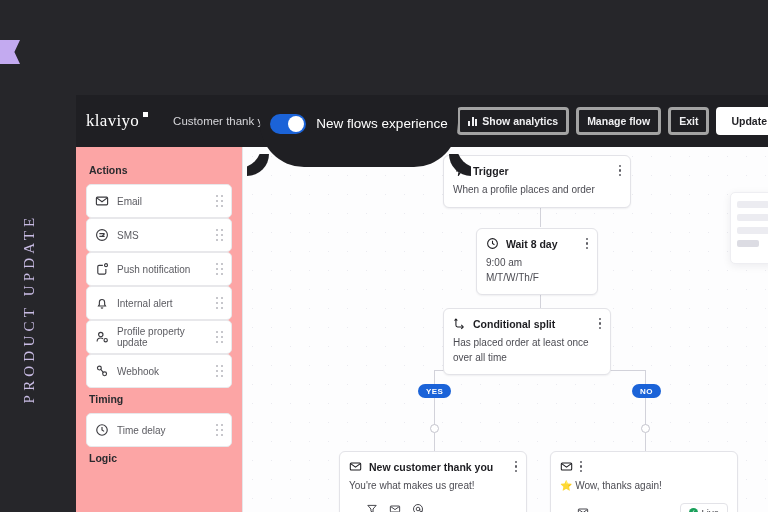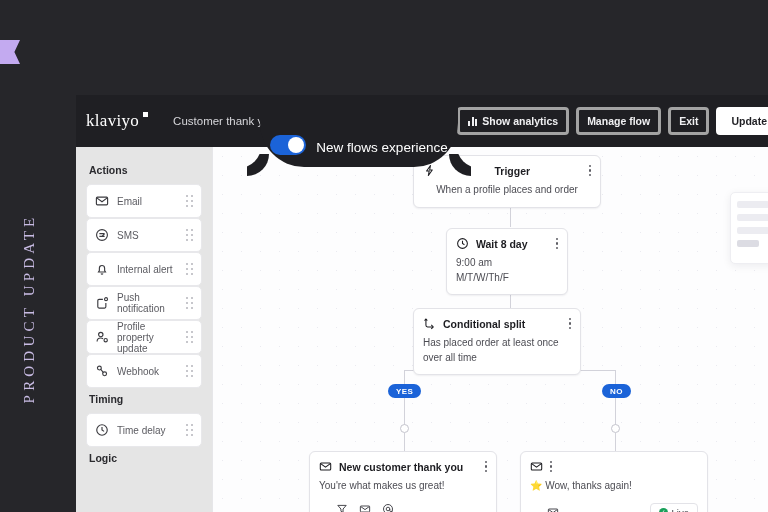--- a/index.html
+++ b/index.html
@@ -72,21 +72,21 @@
   .bars{ display:flex; align-items:flex-end; gap:1.4px; height:9px;}
   .bars i{ width:2px; background:#f0f0f2; display:block;}
   .bars i:nth-child(1){height:5px;} .bars i:nth-child(2){height:9px;} .bars i:nth-child(3){height:7px;}
 
   
   .pill-wrap{
     position:absolute; left:184px; top:-3px;
     width:198px; height:75px;
     background:#1f1f23;
     border-radius:0 0 44px 44px;
-    display:flex; align-items:flex-end; justify-content:center;
+    display:flex; align-items:center; justify-content:center;
     gap:10px; padding-bottom:12px;
     z-index:6;
   }
   .pill-wrap:before, .pill-wrap:after{
     content:""; position:absolute; bottom:-1px; width:22px; height:22px;
     background:transparent;
   }
   .pill-wrap:before{ left:-21px; border-bottom-right-radius:22px;
      box-shadow:8px 8px 0 0 #1f1f23; }
   .pill-wrap:after{ right:-21px; border-bottom-left-radius:22px;
@@ -99,21 +99,21 @@
     position:absolute; right:2px; top:2px; width:16px; height:16px;
     border-radius:50%; background:#fff;
   }
   .pill-label{ color:#fff; font-size:13.5px; white-space:nowrap;}
 
   
   .wrap{ position:absolute; top:52px; left:0; width:692px; height:365px; display:flex;}
 
   
   .sidebar{
-    width:137px; flex:none; background:#e5e5e5;
+    width:167px; flex:none; background:#fca5a5;
     border-right:1px solid #e6e6e9;
     padding:12px 10px 0 10px; overflow:hidden;
   }
   .sec-title{ font-size:10.5px; font-weight:bold; color:#2a2a2e; margin:5px 0 8px 3px;}
   .item{
     height:34px; border:1px solid #e8e8eb; border-radius:5px;
     background:#fff; display:flex; align-items:center;
     padding:0 8px; margin-bottom:0; gap:8px; cursor:pointer;
   }
   .item .ic{ width:14px; height:14px; flex:none; color:#3a3a3f;}
@@ -258,43 +258,43 @@
             <b></b>
             <b></b>
             <b></b>
             <b></b>
           </span>
       </div>
 
       <div class="item">
         <span class="ic">
           <svg viewBox="0 0 16 16" width="14" height="14" fill="none" stroke="currentColor" stroke-width="1.3">
+            <path d="M12.4 8v4.4a1.4 1.4 0 01-1.4 1.4H4.6a1.4 1.4 0 01-1.4-1.4V5.2a1.4 1.4 0 011.4-1.4H9"></path>
+            <circle cx="12.6" cy="3.6" r="1.7"></circle>
+          </svg>
+        </span>
+        <span class="lb">Push notification</span>
+        <span class="grip">
+            <b></b>
+            <b></b>
+            <b></b>
+            <b></b>
+            <b></b>
+            <b></b>
+          </span>
+      </div>
+
+      <div class="item">
+        <span class="ic">
+          <svg viewBox="0 0 16 16" width="14" height="14" fill="none" stroke="currentColor" stroke-width="1.3">
             <path d="M4 11.4h8l-1-1.6V7a3 3 0 10-6 0v2.8z"></path>
               <path d="M6.9 13.2a1.2 1.2 0 002.2 0"></path>
           </svg>
         </span>
         <span class="lb">Internal alert</span>
-        <span class="grip">
-            <b></b>
-            <b></b>
-            <b></b>
-            <b></b>
-            <b></b>
-            <b></b>
-          </span>
-      </div>
-
-      <div class="item">
-        <span class="ic">
-          <svg viewBox="0 0 16 16" width="14" height="14" fill="none" stroke="currentColor" stroke-width="1.3">
-            <path d="M12.4 8v4.4a1.4 1.4 0 01-1.4 1.4H4.6a1.4 1.4 0 01-1.4-1.4V5.2a1.4 1.4 0 011.4-1.4H9"></path>
-            <circle cx="12.6" cy="3.6" r="1.7"></circle>
-          </svg>
-        </span>
-        <span class="lb">Push notification</span>
         <span class="grip">
             <b></b>
             <b></b>
             <b></b>
             <b></b>
             <b></b>
             <b></b>
           </span>
       </div>
 
@@ -370,21 +370,21 @@
       <div class="connector" style="left:402px;top:223px;width:1.4px;height:57px;"></div>
       <div class="connector" style="left:191px;top:286px;width:1.4px;height:18px;"></div>
       <div class="connector" style="left:402px;top:286px;width:1.4px;height:18px;"></div>
 
       <div class="dot" style="left:187px;top:277px;"></div>
       <div class="dot" style="left:398px;top:277px;"></div>
 
       <div class="badge" style="left:175px;top:237px;">YES</div>
       <div class="badge" style="left:389px;top:237px;">NO</div>
 
-      <div class="node" style="left:200px;top:8px;width:188px;text-align:center;">
+      <div class="node" style="left:200px;top:8px;width:188px;">
         <div class="hd">
           <span class="ic">
             <svg viewBox="0 0 16 16" width="13" height="13" fill="none" stroke="#1d1d21" stroke-width="1.3" stroke-linejoin="round">
               <path d="M9.2 1.8L4.4 8.6h3.2l-1 5.6 4.8-6.8H8.2z"></path>
             </svg>
           </span>
           <span class="t">Trigger</span>
           <span class="kebab">
               <b></b>
               <b></b>

